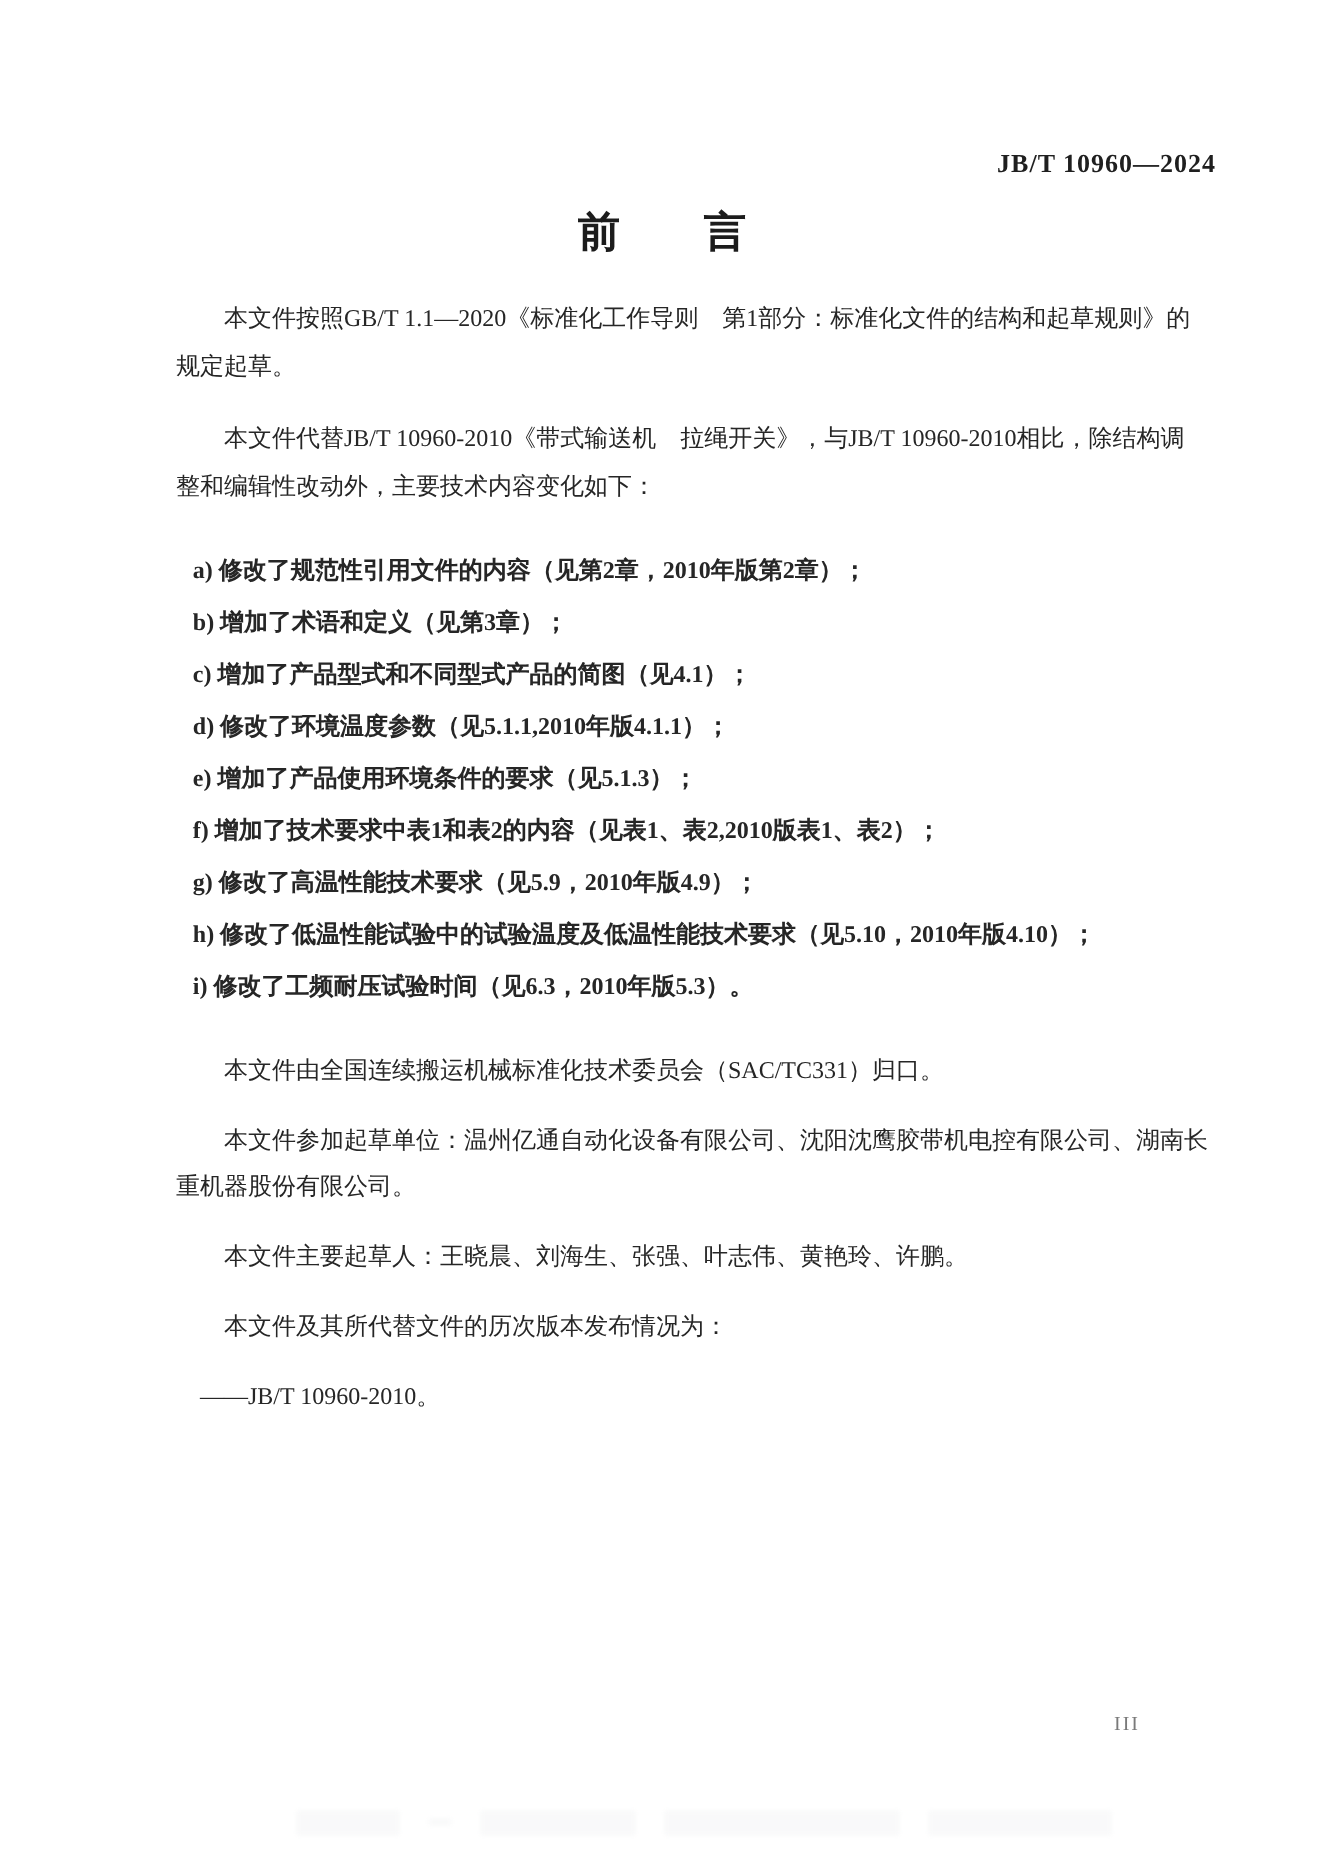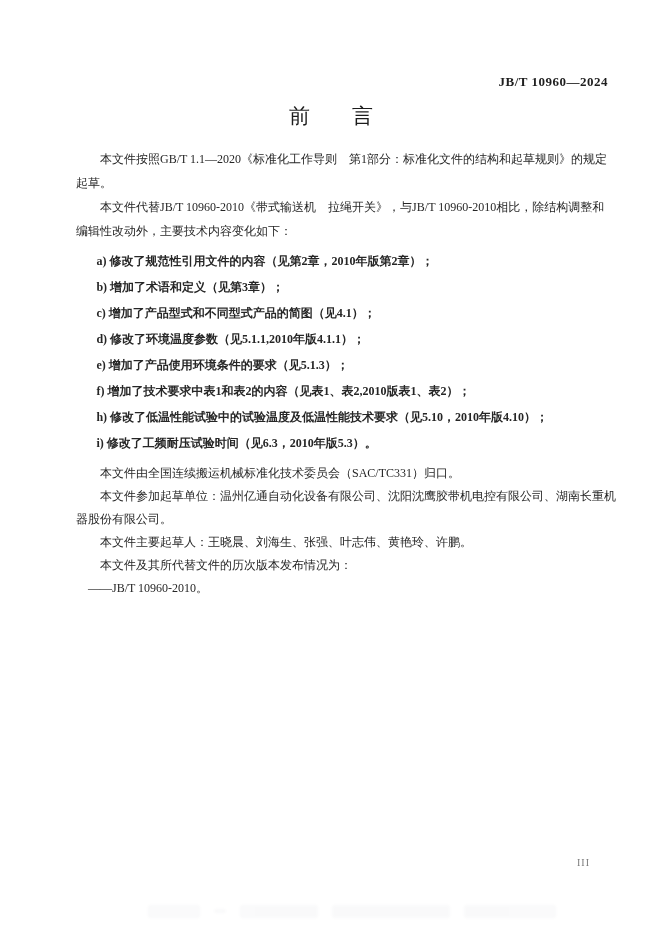--- a/index.html
+++ b/index.html
@@ -18,30 +18,30 @@
     text-align: right;
     font-size: 13px;
     font-weight: 600;
     letter-spacing: 0.5px;
     color: #1f1f1f;
   }
   .page-title {
     margin-top: 12px;
     text-align: center;
     font-size: 21px;
-    font-weight: normal;
+    font-weight: bold;
     color: #1c1c1c;
   }
   .content {
     margin-top: 17px;
     padding: 0 46px 0 76px; 
     font-size: 12px;
   }
   .content p {
-    margin: 0;
+    margin: 12px;
     text-indent: 2em;
     line-height: 24px;
     word-break: break-all;
   }
   .content p.item {
     line-height: 21px;
     margin: 0 0 5px 0;
     text-indent: 1.7em;
     font-weight: bold;
   }
@@ -50,21 +50,21 @@
   }
   .content p.dash {
     line-height: 23px;
     text-indent: 1em;
   }
   .spacer-after-intro { height: 8px; }
   .spacer-before-close { height: 3px; }
   .page-number {
     position: absolute;
     top: 857px;
-    right: 72px;
+    right: 92px;
     font-size: 10px;
     letter-spacing: 1px;
     color: #7a7a7a;
   }
   
   .watermark {
     position: absolute;
     top: 903px;
     left: 148px;
     height: 16px;
@@ -100,20 +100,21 @@
     <p>本文件代替JB/T 10960-2010《带式输送机　拉绳开关》，与JB/T 10960-2010相比，除结构调整和编辑性改动外，主要技术内容变化如下：</p>
 
     <div class="spacer-after-intro"></div>
 
     <p class="item">a) 修改了规范性引用文件的内容（见第2章，2010年版第2章）；</p>
     <p class="item">b) 增加了术语和定义（见第3章）；</p>
     <p class="item">c) 增加了产品型式和不同型式产品的简图（见4.1）；</p>
     <p class="item">d) 修改了环境温度参数（见5.1.1,2010年版4.1.1）；</p>
     <p class="item">e) 增加了产品使用环境条件的要求（见5.1.3）；</p>
     <p class="item">f) 增加了技术要求中表1和表2的内容（见表1、表2,2010版表1、表2）；</p>
+    <p class="item">g) 修改了高温性能技术要求（见5.9，2010年版4.9）；</p>
     <p class="item">h) 修改了低温性能试验中的试验温度及低温性能技术要求（见5.10，2010年版4.10）；</p>
     <p class="item">i) 修改了工频耐压试验时间（见6.3，2010年版5.3）。</p>
 
     <div class="spacer-before-close"></div>
 
     <p class="close">本文件由全国连续搬运机械标准化技术委员会（SAC/TC331）归口。</p>
     <p class="close">本文件参加起草单位：温州亿通自动化设备有限公司、沈阳沈鹰胶带机电控有限公司、湖南长重机器股份有限公司。</p>
     <p class="close">本文件主要起草人：王晓晨、刘海生、张强、叶志伟、黄艳玲、许鹏。</p>
     <p class="close">本文件及其所代替文件的历次版本发布情况为：</p>
     <p class="dash">——JB/T 10960-2010。</p>

